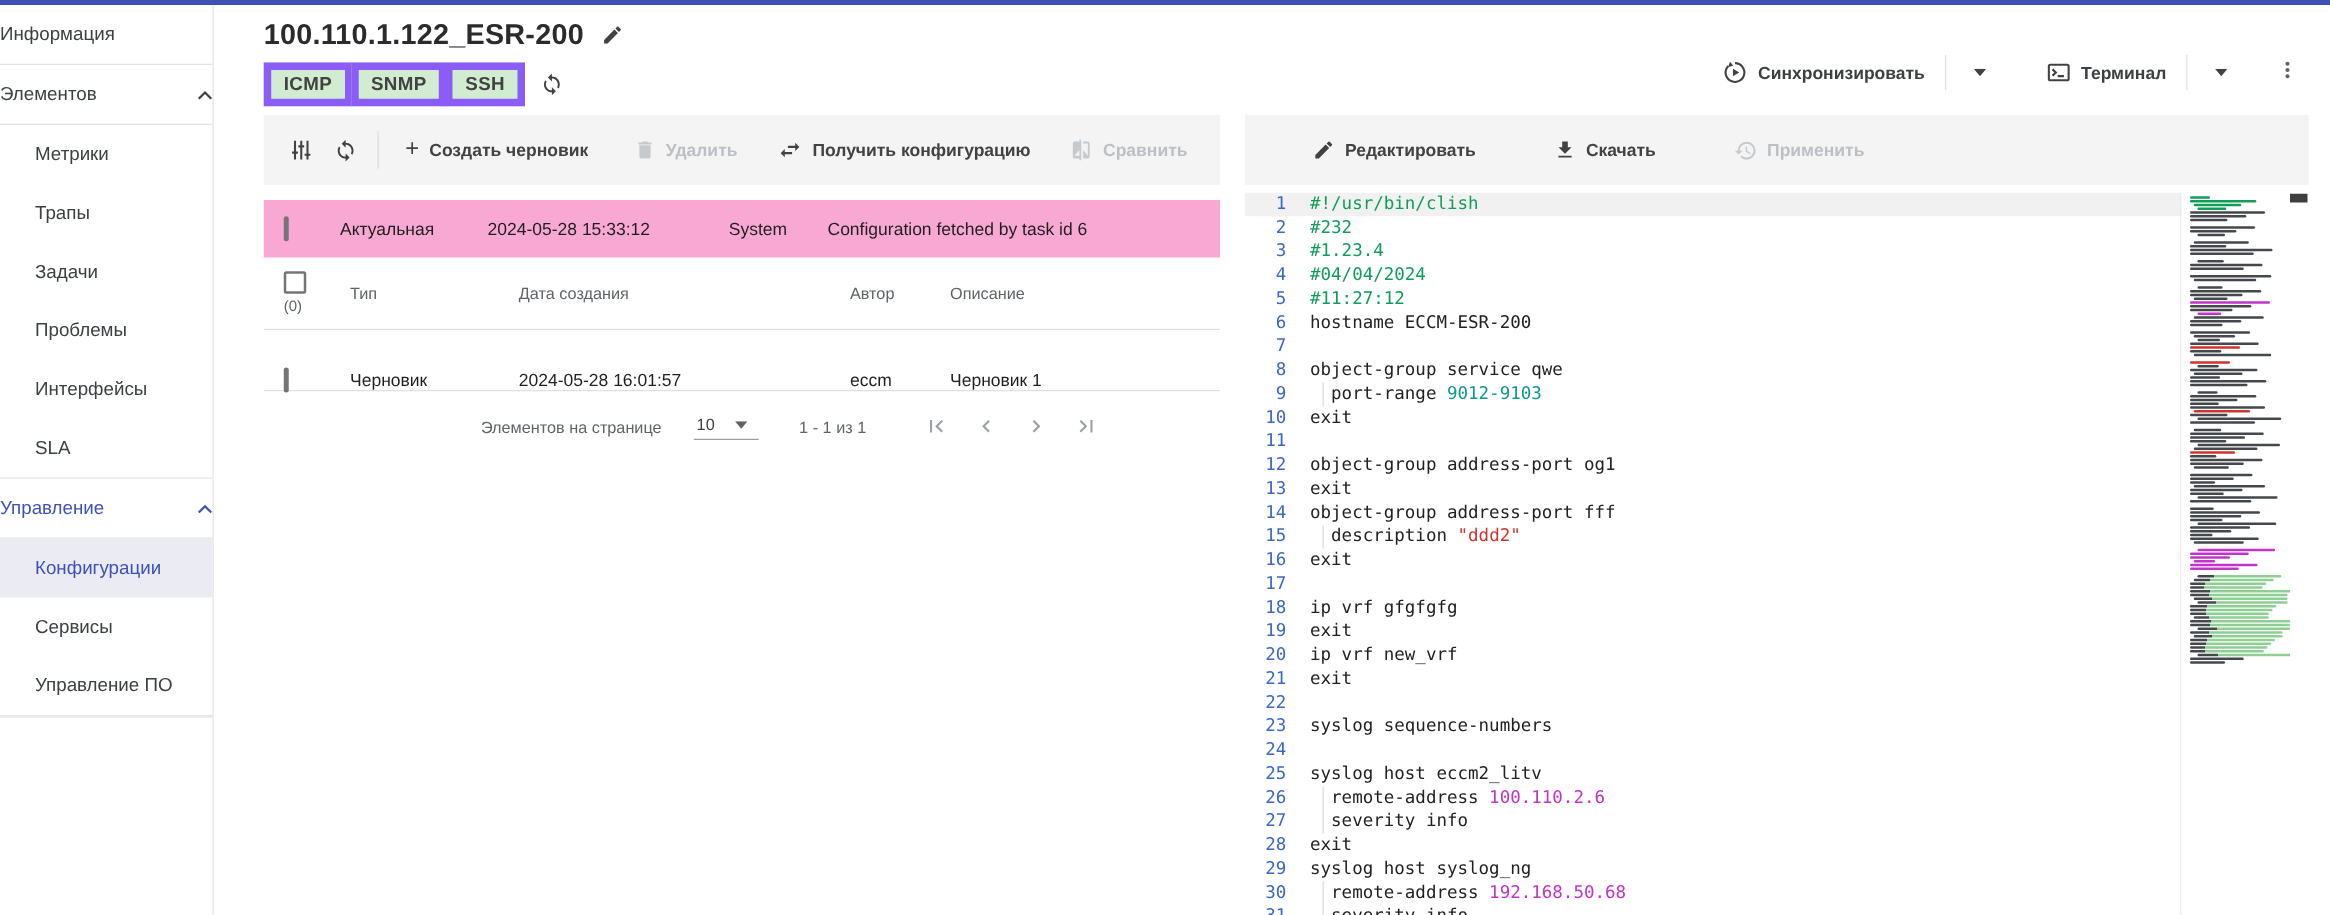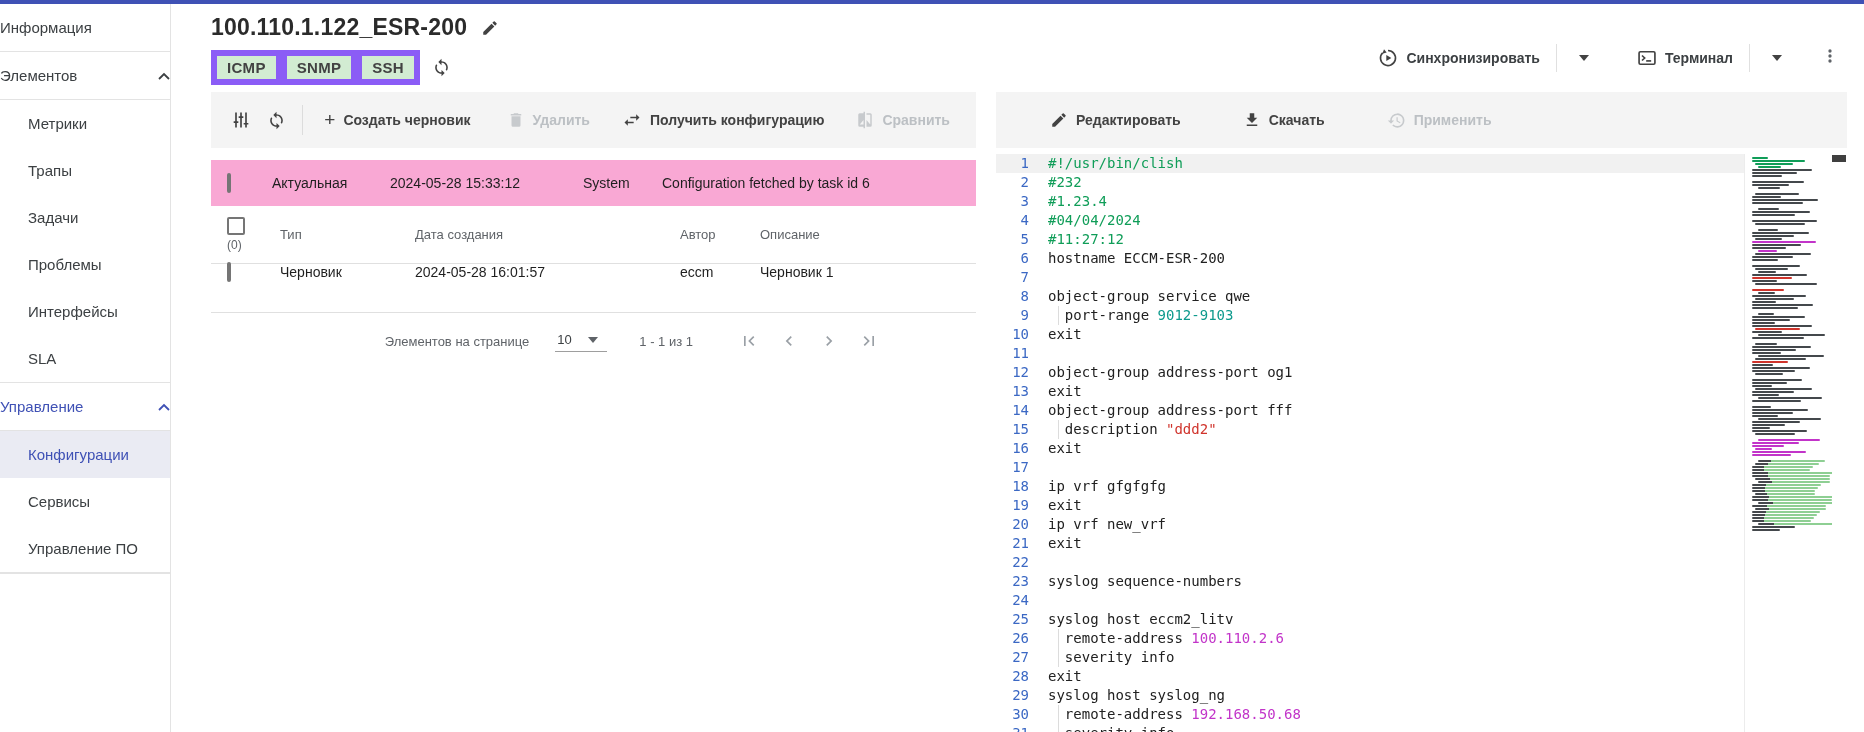--- a/index.html
+++ b/index.html
@@ -63,21 +63,21 @@
   .cr-desc { flex:1; }
 
   .thead { display:flex; align-items:center; height:58px; border-bottom:1px solid #e0e0e0;
     font-size:13px; color:#5f6368; flex-shrink:0; }
   .th-check { width:69px; padding-left:16px; display:flex; flex-direction:column; gap:3px; }
   .th-count { font-size:12px; color:#5f6368; }
   .col-type { width:135px; }
   .col-date { width:265px; }
   .col-author { width:80px; }
   .col-desc { flex:1; }
-  .trow { display:flex; align-items:flex-start; height:49px; border-bottom:1px solid #e0e0e0;
+  .trow { display:flex; align-items:flex-end; height:49px; border-bottom:1px solid #e0e0e0;
     font-size:14px; color:#1f1f1f; }
   .tr-check { width:69px; padding-left:16px; }
 
   .paginator { display:flex; align-items:center; justify-content:flex-end; gap:26px;
     padding:16px 95px 0 0; font-size:13px; color:#5f6368; }
   .pp-select { display:flex; align-items:center; gap:16px; border-bottom:1px solid #9e9e9e;
     padding:2px 2px 4px 2px; color:#3c4043; cursor:pointer; min-width:52px; }
   .pp-caret { color:#5f6368; }
   .pnav { display:flex; align-items:center; gap:16px; margin-left:18px; color:#9aa0a6; }
   .pnav .icon { cursor:pointer; color:#9aa0a6; padding:2px; }

